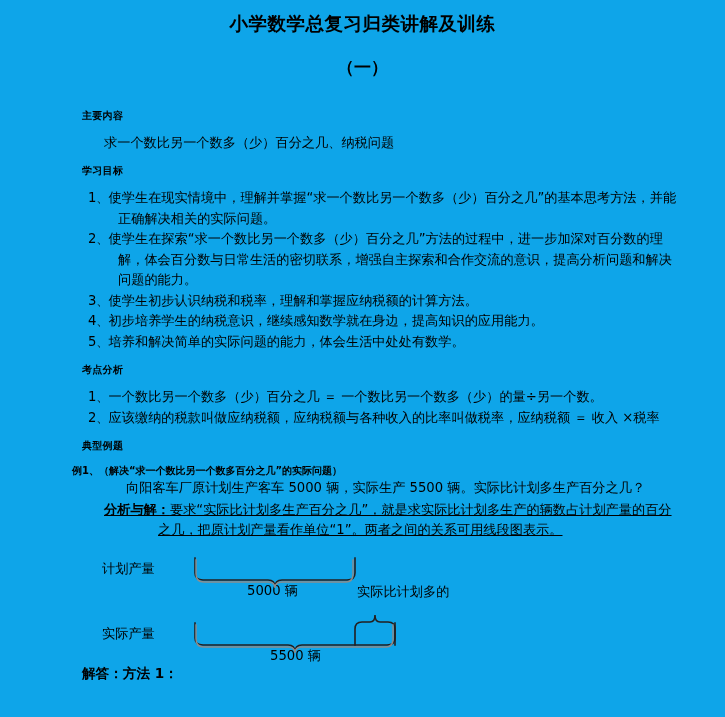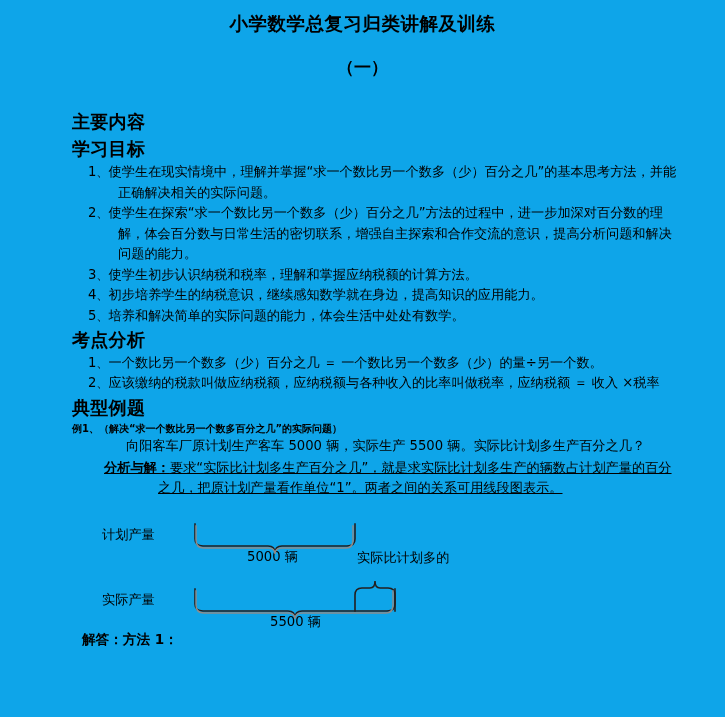--- a/index.html
+++ b/index.html
@@ -41,24 +41,24 @@
   }
 
   
   .body-area {
     position: relative;
     padding: 0 45px 0 72px;
     margin-top: 30px;
   }
 
   .sec-head {
-    font-size: 18px;
+    font-size: 10px;
     font-weight: bold;
     line-height: 1.5;
-    margin: 0;
+    margin: 10px;
     letter-spacing: 0.3px;
   }
 
   .plain-line {
     font-size: 13.2px;
     line-height: 1.52;
     margin: 0;
     padding-left: 32px;
   }
 
@@ -97,21 +97,21 @@
     margin: 0;
     padding-left: 86px;
     text-indent: -54px;
   }
   .analysis b { font-weight: bold; }
 
   
   .diagram {
     position: relative;
     height: 108px;
-    margin-top: 22px;
+    margin-top: 14px;
   }
   .dg-label {
     position: absolute;
     font-size: 13.2px;
     white-space: nowrap;
     line-height: 1;
   }
   .dg-num {
     position: absolute;
     font-size: 13.2px;
@@ -145,20 +145,21 @@
 <body>
 
 <div class="page">
 
   <h1 class="doc-title">小学数学总复习归类讲解及训练</h1>
   <h2 class="doc-subtitle">（一）</h2>
 
   <div class="body-area">
 
     <p class="sec-head">主要内容</p>
+    <p class="plain-line">求一个数比另一个数多（少）百分之几、纳税问题</p>
 
     <p class="sec-head">学习目标</p>
     <ol class="numlist">
       <li><span class="num">1、</span><span>使学生在现实情境中，理解并掌握“求一个数比另一个数多（少）百分之几”的基本思考方法，并能正确解决相关的实际问题。</span></li>
       <li><span class="num">2、</span><span>使学生在探索“求一个数比另一个数多（少）百分之几”方法的过程中，进一步加深对百分数的理解，体会百分数与日常生活的密切联系，增强自主探索和合作交流的意识，提高分析问题和解决问题的能力。</span></li>
       <li><span class="num">3、</span><span>使学生初步认识纳税和税率，理解和掌握应纳税额的计算方法。</span></li>
       <li><span class="num">4、</span><span>初步培养学生的纳税意识，继续感知数学就在身边，提高知识的应用能力。</span></li>
       <li><span class="num">5、</span><span>培养和解决简单的实际问题的能力，体会生活中处处有数学。</span></li>
     </ol>
 

